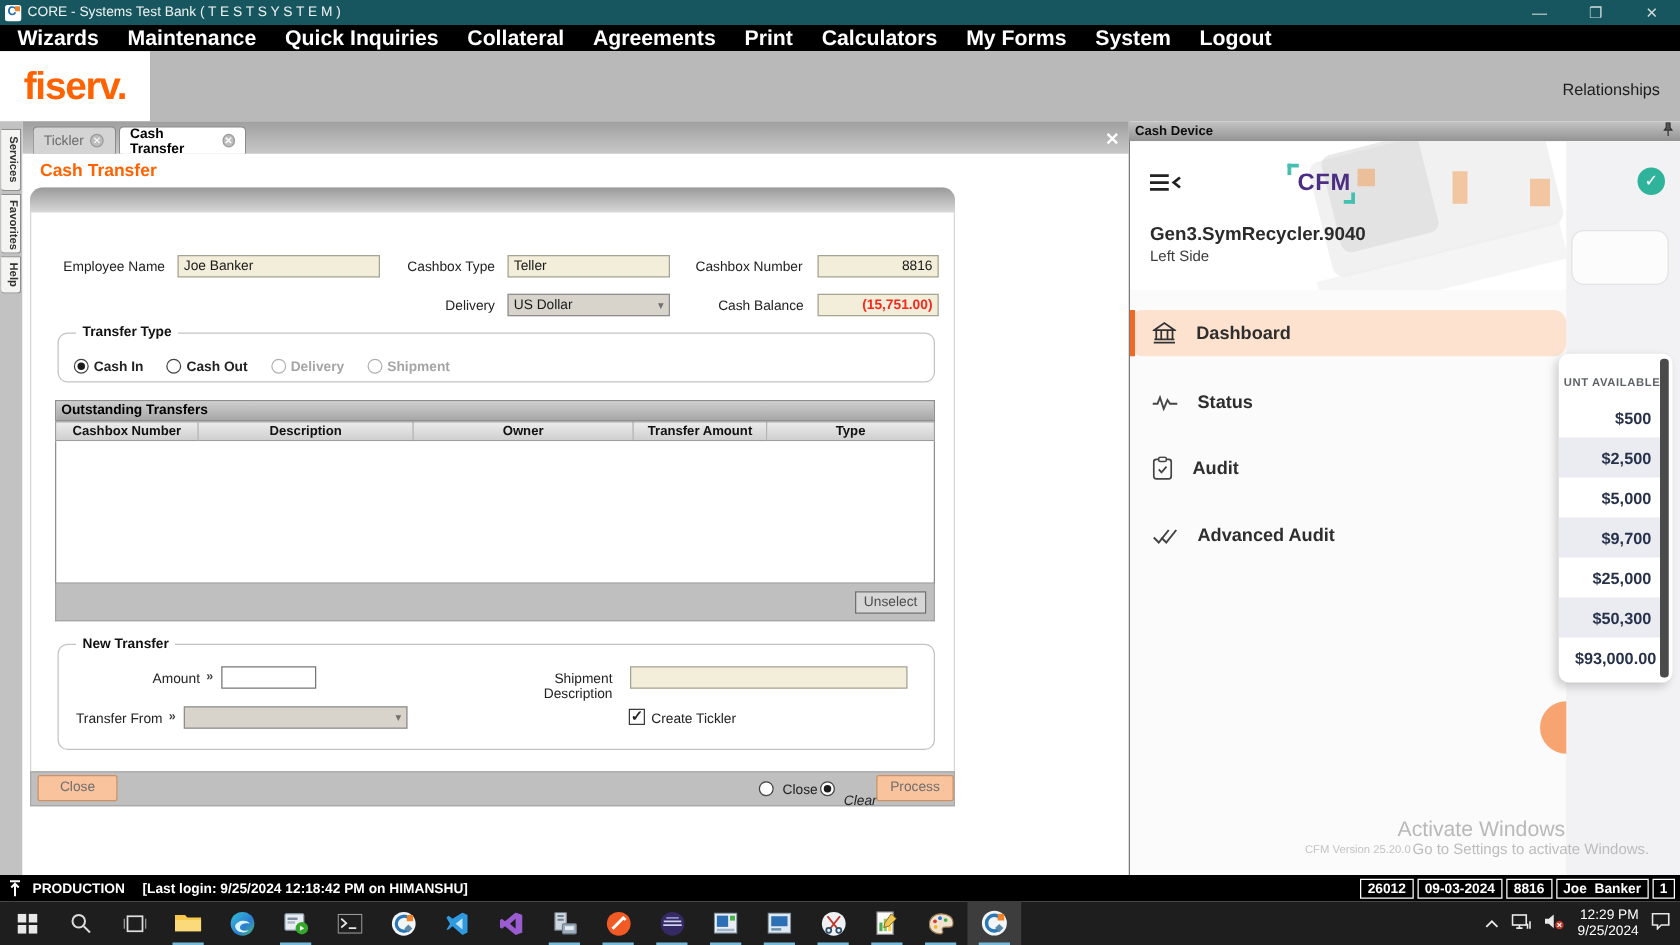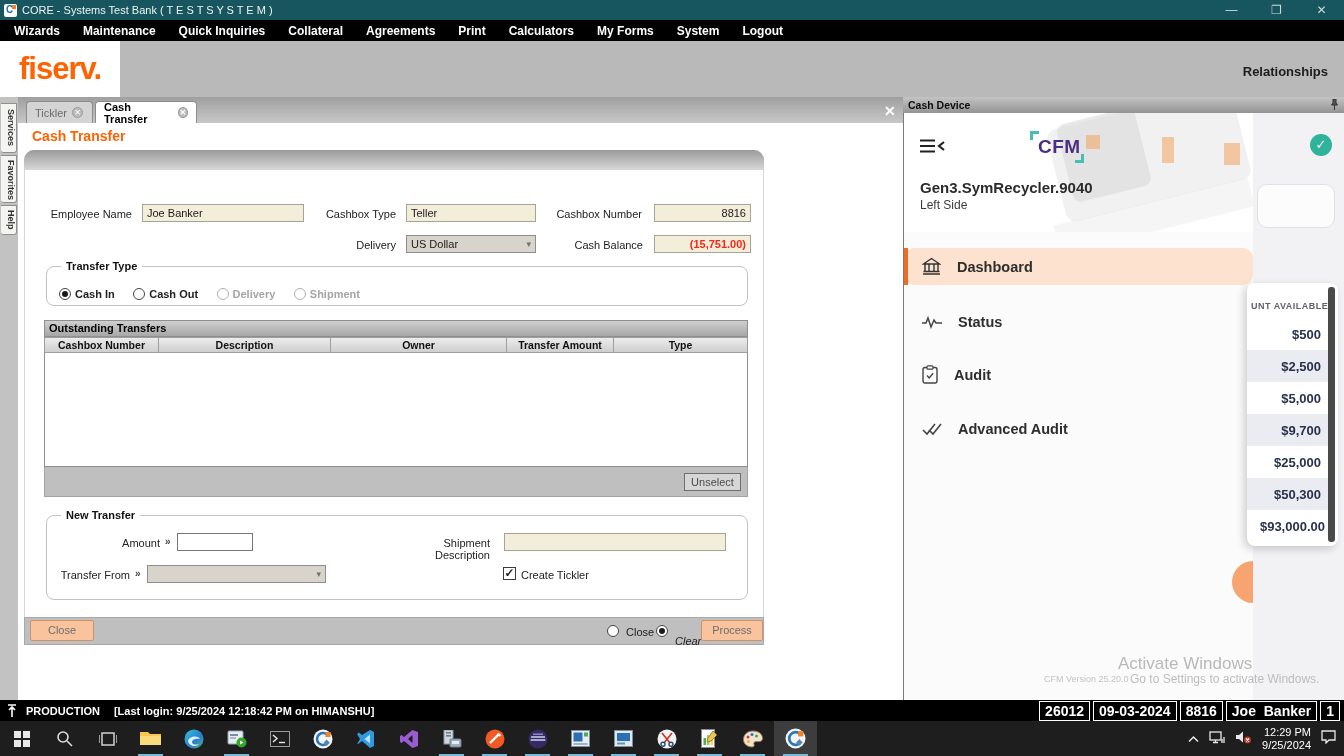--- a/index.html
+++ b/index.html
@@ -16,28 +16,28 @@
   #titlebar .appicon::before { content:'C'; position:absolute; left:2px; top:0px;
               color:#1d6fae; font-weight:bold; font-size:10px; }
   #titlebar .appicon::after { content:''; position:absolute; right:1px; top:1px;
               width:4px; height:4px; background:#f0832a; }
   .wctl { display:flex; margin-left:auto; }
   .wctl span { width:45px; text-align:center; font-size:12px; color:#cfdadb; cursor:default; }
 
   
   #menubar { left:0; top:20px; width:1344px; height:21px; background:#000;
              display:flex; align-items:center; gap:23px; padding-left:14px; }
-  #menubar span { color:#fff; font-weight:bold; font-size:12px; }
+  #menubar span { color:#fff; font-weight:bold; font-size:17px; }
 
   
   #brandbar { left:0; top:41px; width:1344px; height:56px; background:#b9b9b9; }
   #logoBox  { left:0; top:41px; width:120px; height:56px; background:#fff;
               display:flex; align-items:center; justify-content:center; }
   #logoBox .fiserv { color:#ff6200; font-weight:bold; font-size:31px; letter-spacing:-1px; }
-  #relationships { top:64px; right:16px; font-size:13px; font-weight:bold; color:#1d1d1d;text-align:right; }
+  #relationships { top:64px; right:16px; font-size:13px; font-weight:normal; color:#1d1d1d;text-align:right; }
 
   
   #rail { left:0; top:97px; width:18px; height:603px; background:#c2c2c2; }
   .railtab { position:absolute; left:1px; width:16px; background:#f4f4f2;
              border:1px solid #8f8f8f; border-left:none; border-radius:0 0 3px 3px;
              writing-mode:vertical-rl; font-size:9px; font-weight:bold; color:#333;
              text-align:center; padding:4px 0; }
 
   
   #content { left:18px; top:97px; width:885px; height:603px; background:#fff; }
@@ -170,21 +170,21 @@
   #awm1 { left:1118px; top:654px; font-size:17px; color:#b9b9b9; }
   #awm2 { left:1044px; top:674px; font-size:9px; color:#c3c3c3; }
   #awm3 { left:1130px; top:672px; font-size:12px; color:#bcbcbc; }
 
   
   #statusbar { left:0; top:700px; width:1344px; height:21px; background:#000;
                display:flex; align-items:center; color:#fff; }
   #statusbar .env { font-size:11px; font-weight:bold; margin-left:8px; }
   #statusbar .login { font-size:11px; font-weight:bold; margin-left:14px; }
   #sbCells { margin-left:auto; display:flex; gap:3px; margin-right:4px; }
-  #sbCells span { border:1px solid #fff; font-size:14px; font-weight:bold;
+  #sbCells span { border:1px solid #fff; font-size:11px; font-weight:bold;
                   padding:1px 5px; white-space:pre;text-align:right; }
 
   
   #taskbar { left:0; top:721px; width:1344px; height:35px; background:#1e1e1e;
              display:flex; align-items:stretch; }
   .ticon { width:43px; display:flex; align-items:center; justify-content:center;
            position:relative; }
   .ticon.open::after { content:''; position:absolute; bottom:0; left:9px; right:9px;
            height:2px; background:#76b9d8; }
   .ticon.activeapp { background:#3d3d3d; }

